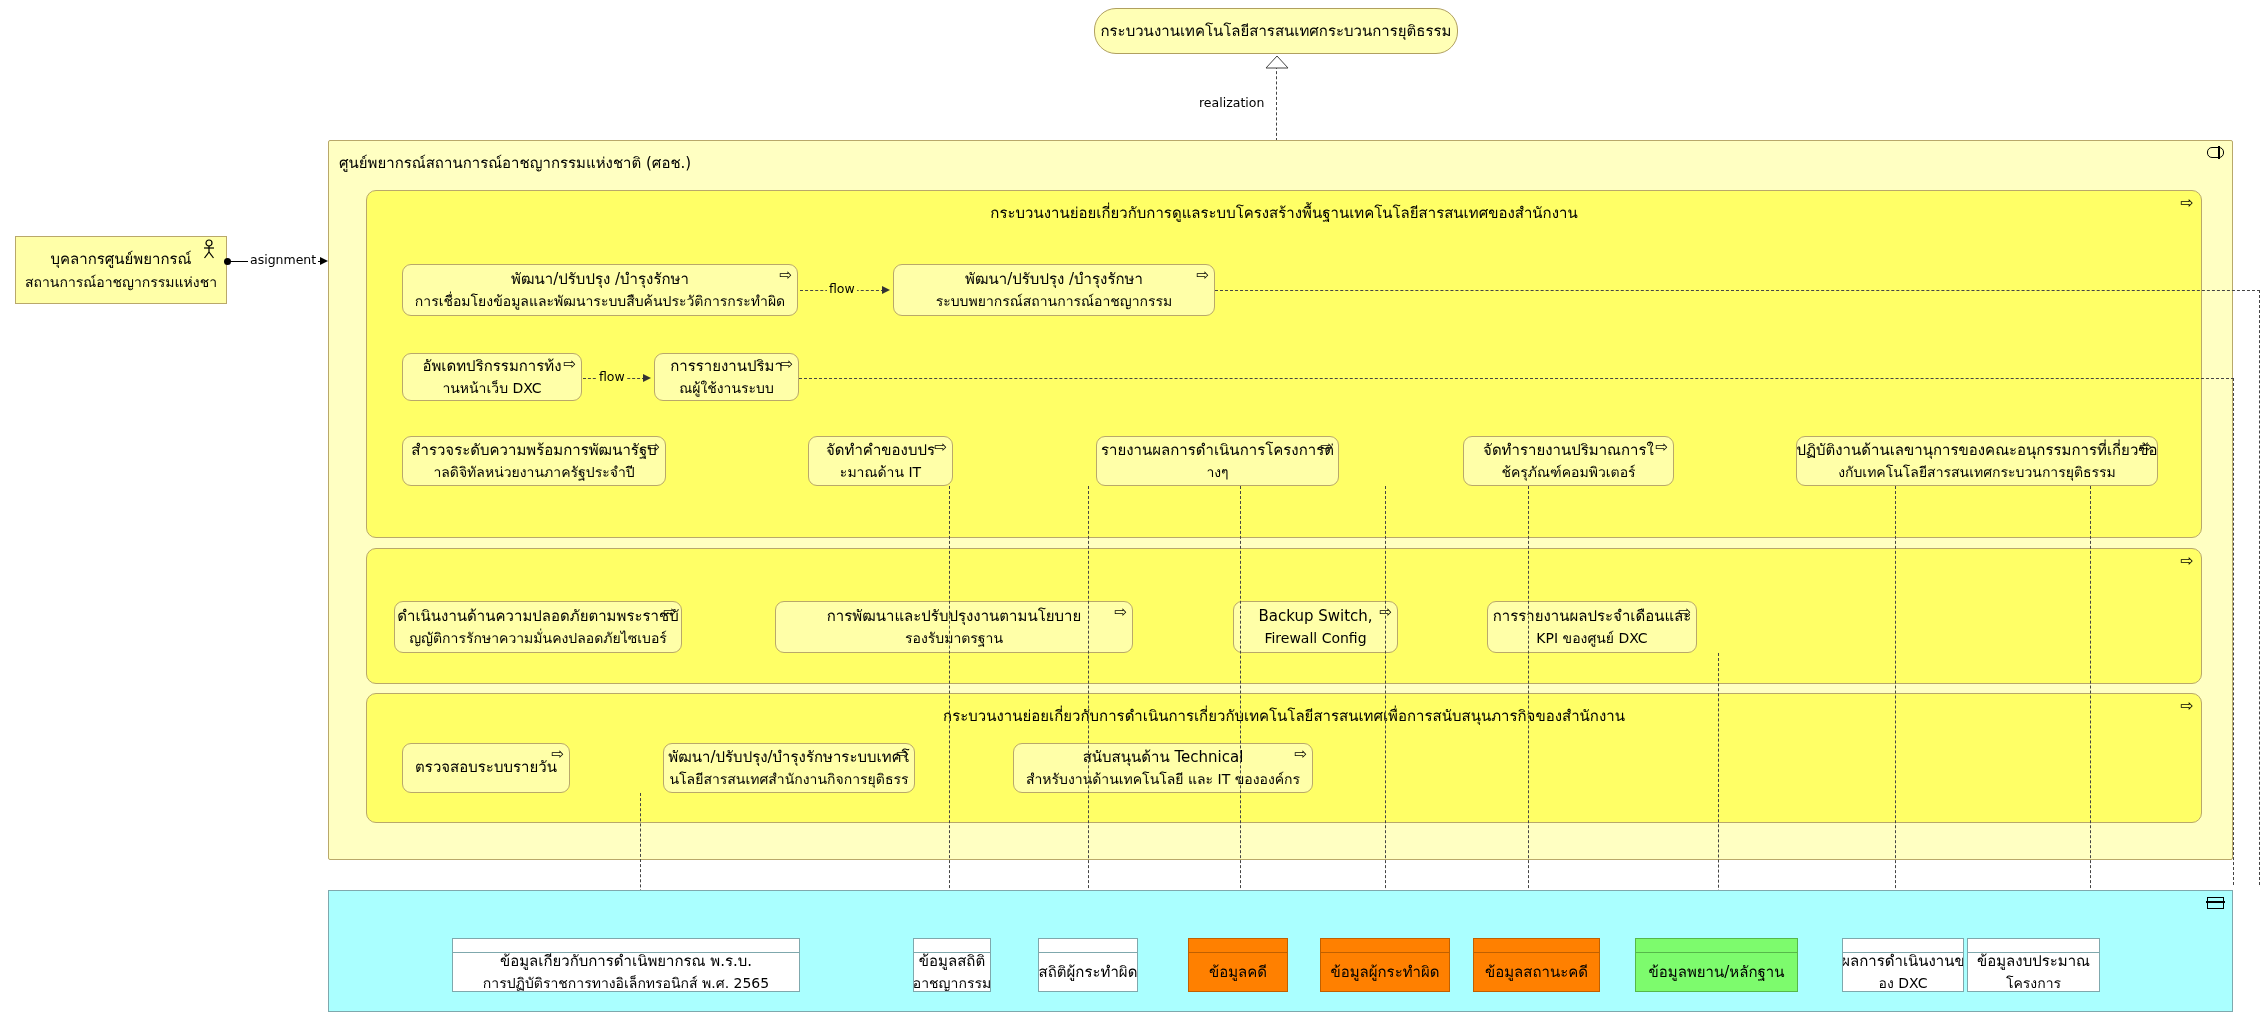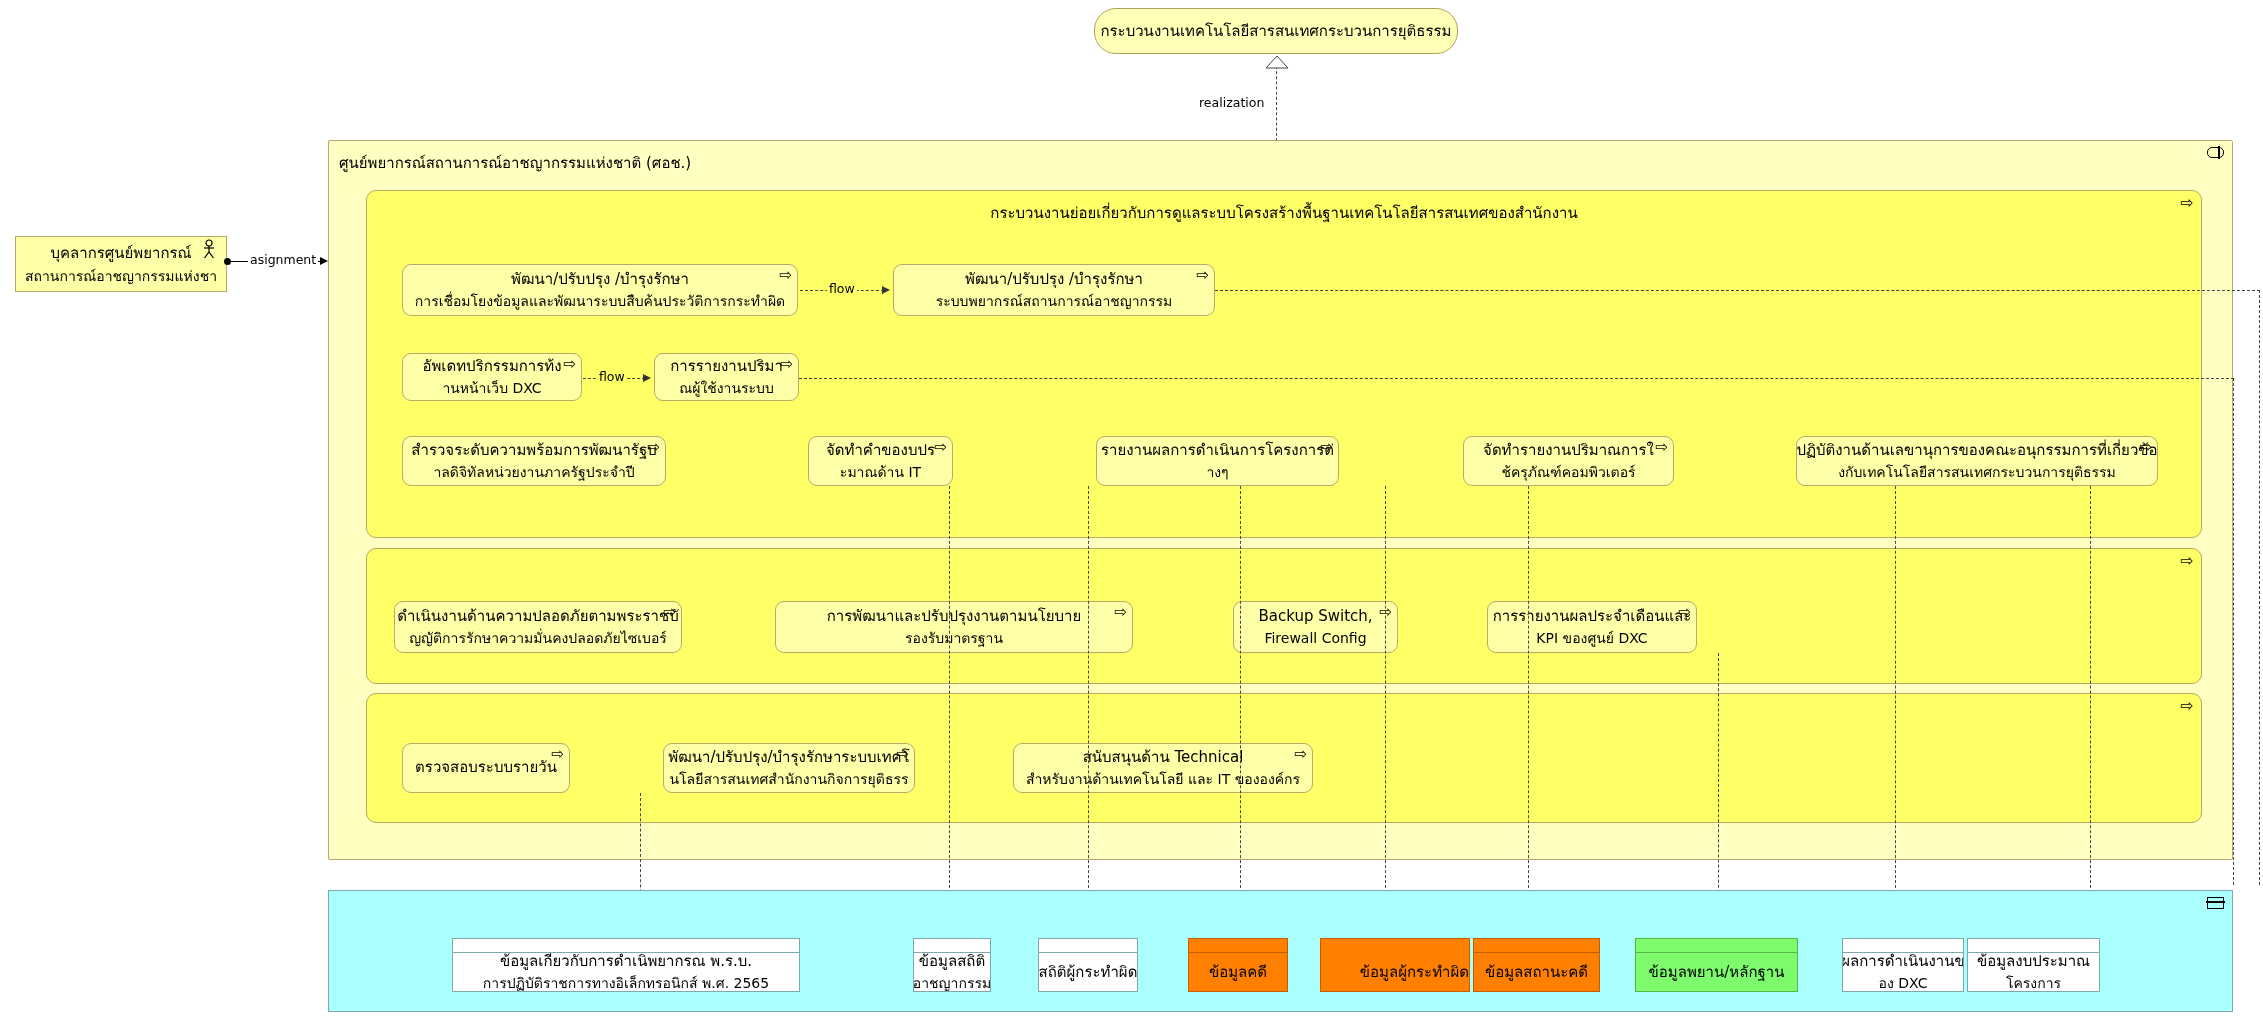--- a/index.html
+++ b/index.html
@@ -94,21 +94,21 @@
 <div class="roundproc" style="left:1094px;top:8px;width:364px;height:46px;">
   <span>กระบวนงานเทคโนโลยีสารสนเทศกระบวนการยุติธรรม</span>
 </div>
 
 <div class="vline" style="left:1276px;top:66px;height:75px;"></div>
 <svg class="abs" style="left:1265px;top:55px;width:24px;height:14px;">
   <polygon points="12,1 23,13 1,13" fill="#ffffff" stroke="#444" stroke-width="1"></polygon>
 </svg>
 <div class="lbl onwhite" style="left:1197px;top:95px;">realization</div>
 
-<div class="actor" style="left:15px;top:236px;width:212px;height:56px;">
+<div class="actor" style="left:15px;top:236px;width:212px;height:68px;">
   <svg class="actor-ico" viewBox="0 0 14 20">
     <circle cx="7" cy="4" r="3" fill="none" stroke="#000" stroke-width="1.2"></circle>
     <line x1="7" y1="7" x2="7" y2="13" stroke="#000" stroke-width="1.2"></line>
     <line x1="2" y1="9" x2="12" y2="9" stroke="#000" stroke-width="1.2"></line>
     <line x1="7" y1="13" x2="2.5" y2="19" stroke="#000" stroke-width="1.2"></line>
     <line x1="7" y1="13" x2="11.5" y2="19" stroke="#000" stroke-width="1.2"></line>
   </svg>
   <div class="l1">บุคลากรศูนย์พยากรณ์</div>
   <div class="l2">สถานการณ์อาชญากรรมแห่งชา</div>
 </div>
@@ -201,20 +201,21 @@
   <div class="l2">Firewall Config</div>
 </div>
 <div class="el" style="left:1487px;top:601px;width:210px;height:52px;">
   <span class="ico">⇨</span>
   <div class="l1">การรายงานผลประจำเดือนและ</div>
   <div class="l2">KPI ของศูนย์ DXC</div>
 </div>
 
 <div class="grp sub" style="left:366px;top:693px;width:1836px;height:130px;">
   <div class="badge-arrow">⇨</div>
+  <div class="grp-title center" style="top:10px;">กระบวนงานย่อยเกี่ยวกับการดำเนินการเกี่ยวกับเทคโนโลยีสารสนเทศเพื่อการสนับสนุนภารกิจของสำนักงาน</div>
 </div>
 
 <div class="el" style="left:402px;top:743px;width:168px;height:50px;">
   <span class="ico">⇨</span>
   <div class="l1">ตรวจสอบระบบรายวัน</div>
   <div class="l2"></div>
 </div>
 <div class="el" style="left:663px;top:743px;width:252px;height:50px;">
   <span class="ico">⇨</span>
   <div class="l1">พัฒนา/ปรับปรุง/บำรุงรักษาระบบเทคโ</div>
@@ -293,21 +294,21 @@
     <div class="d2"></div>
   </div>
 </div>
 <div class="dobj orange" style="left:1188px;top:938px;width:100px;height:54px;">
   <div class="hdr"></div>
   <div class="bod">
     <div class="d1">ข้อมูลคดี</div>
     <div class="d2"></div>
   </div>
 </div>
-<div class="dobj orange" style="left:1320px;top:938px;width:150px;height:54px;align-items:flex-end;">
+<div class="dobj orange" style="left:1320px;top:938px;width:130px;height:54px;">
   <div class="hdr"></div>
   <div class="bod">
     <div class="d1">ข้อมูลผู้กระทำผิด</div>
     <div class="d2"></div>
   </div>
 </div>
 <div class="dobj orange" style="left:1473px;top:938px;width:127px;height:54px;">
   <div class="hdr"></div>
   <div class="bod">
     <div class="d1">ข้อมูลสถานะคดี</div>

